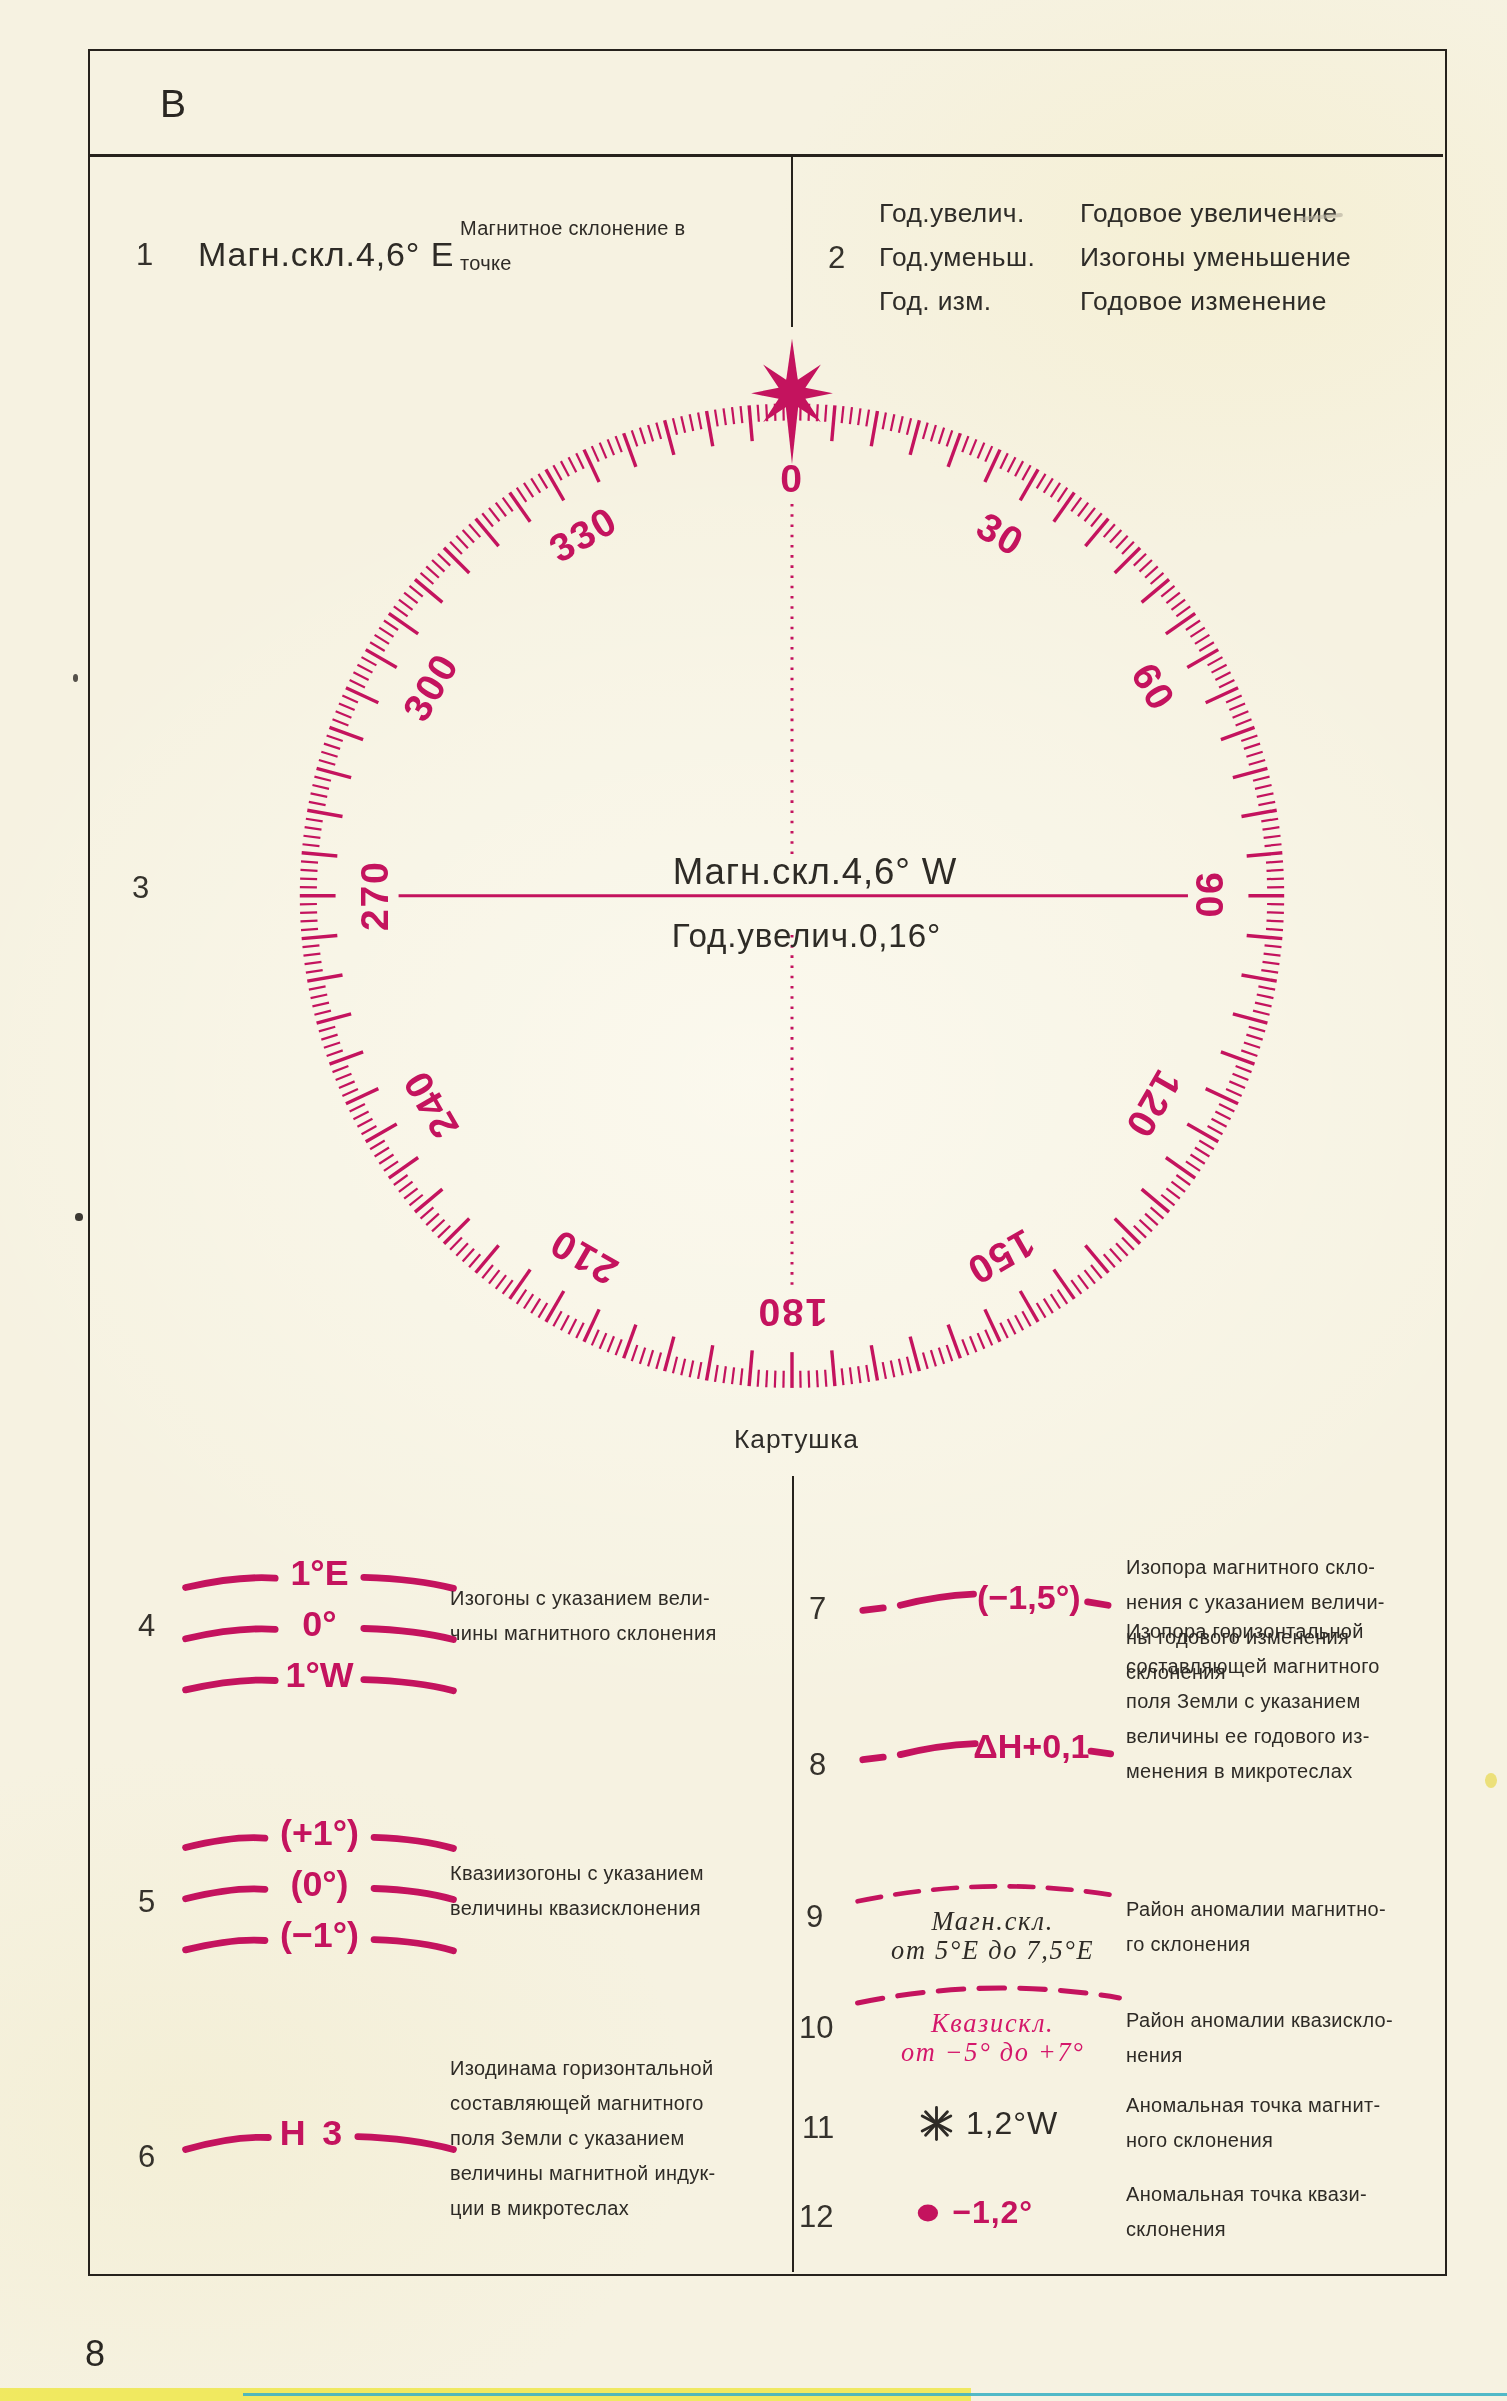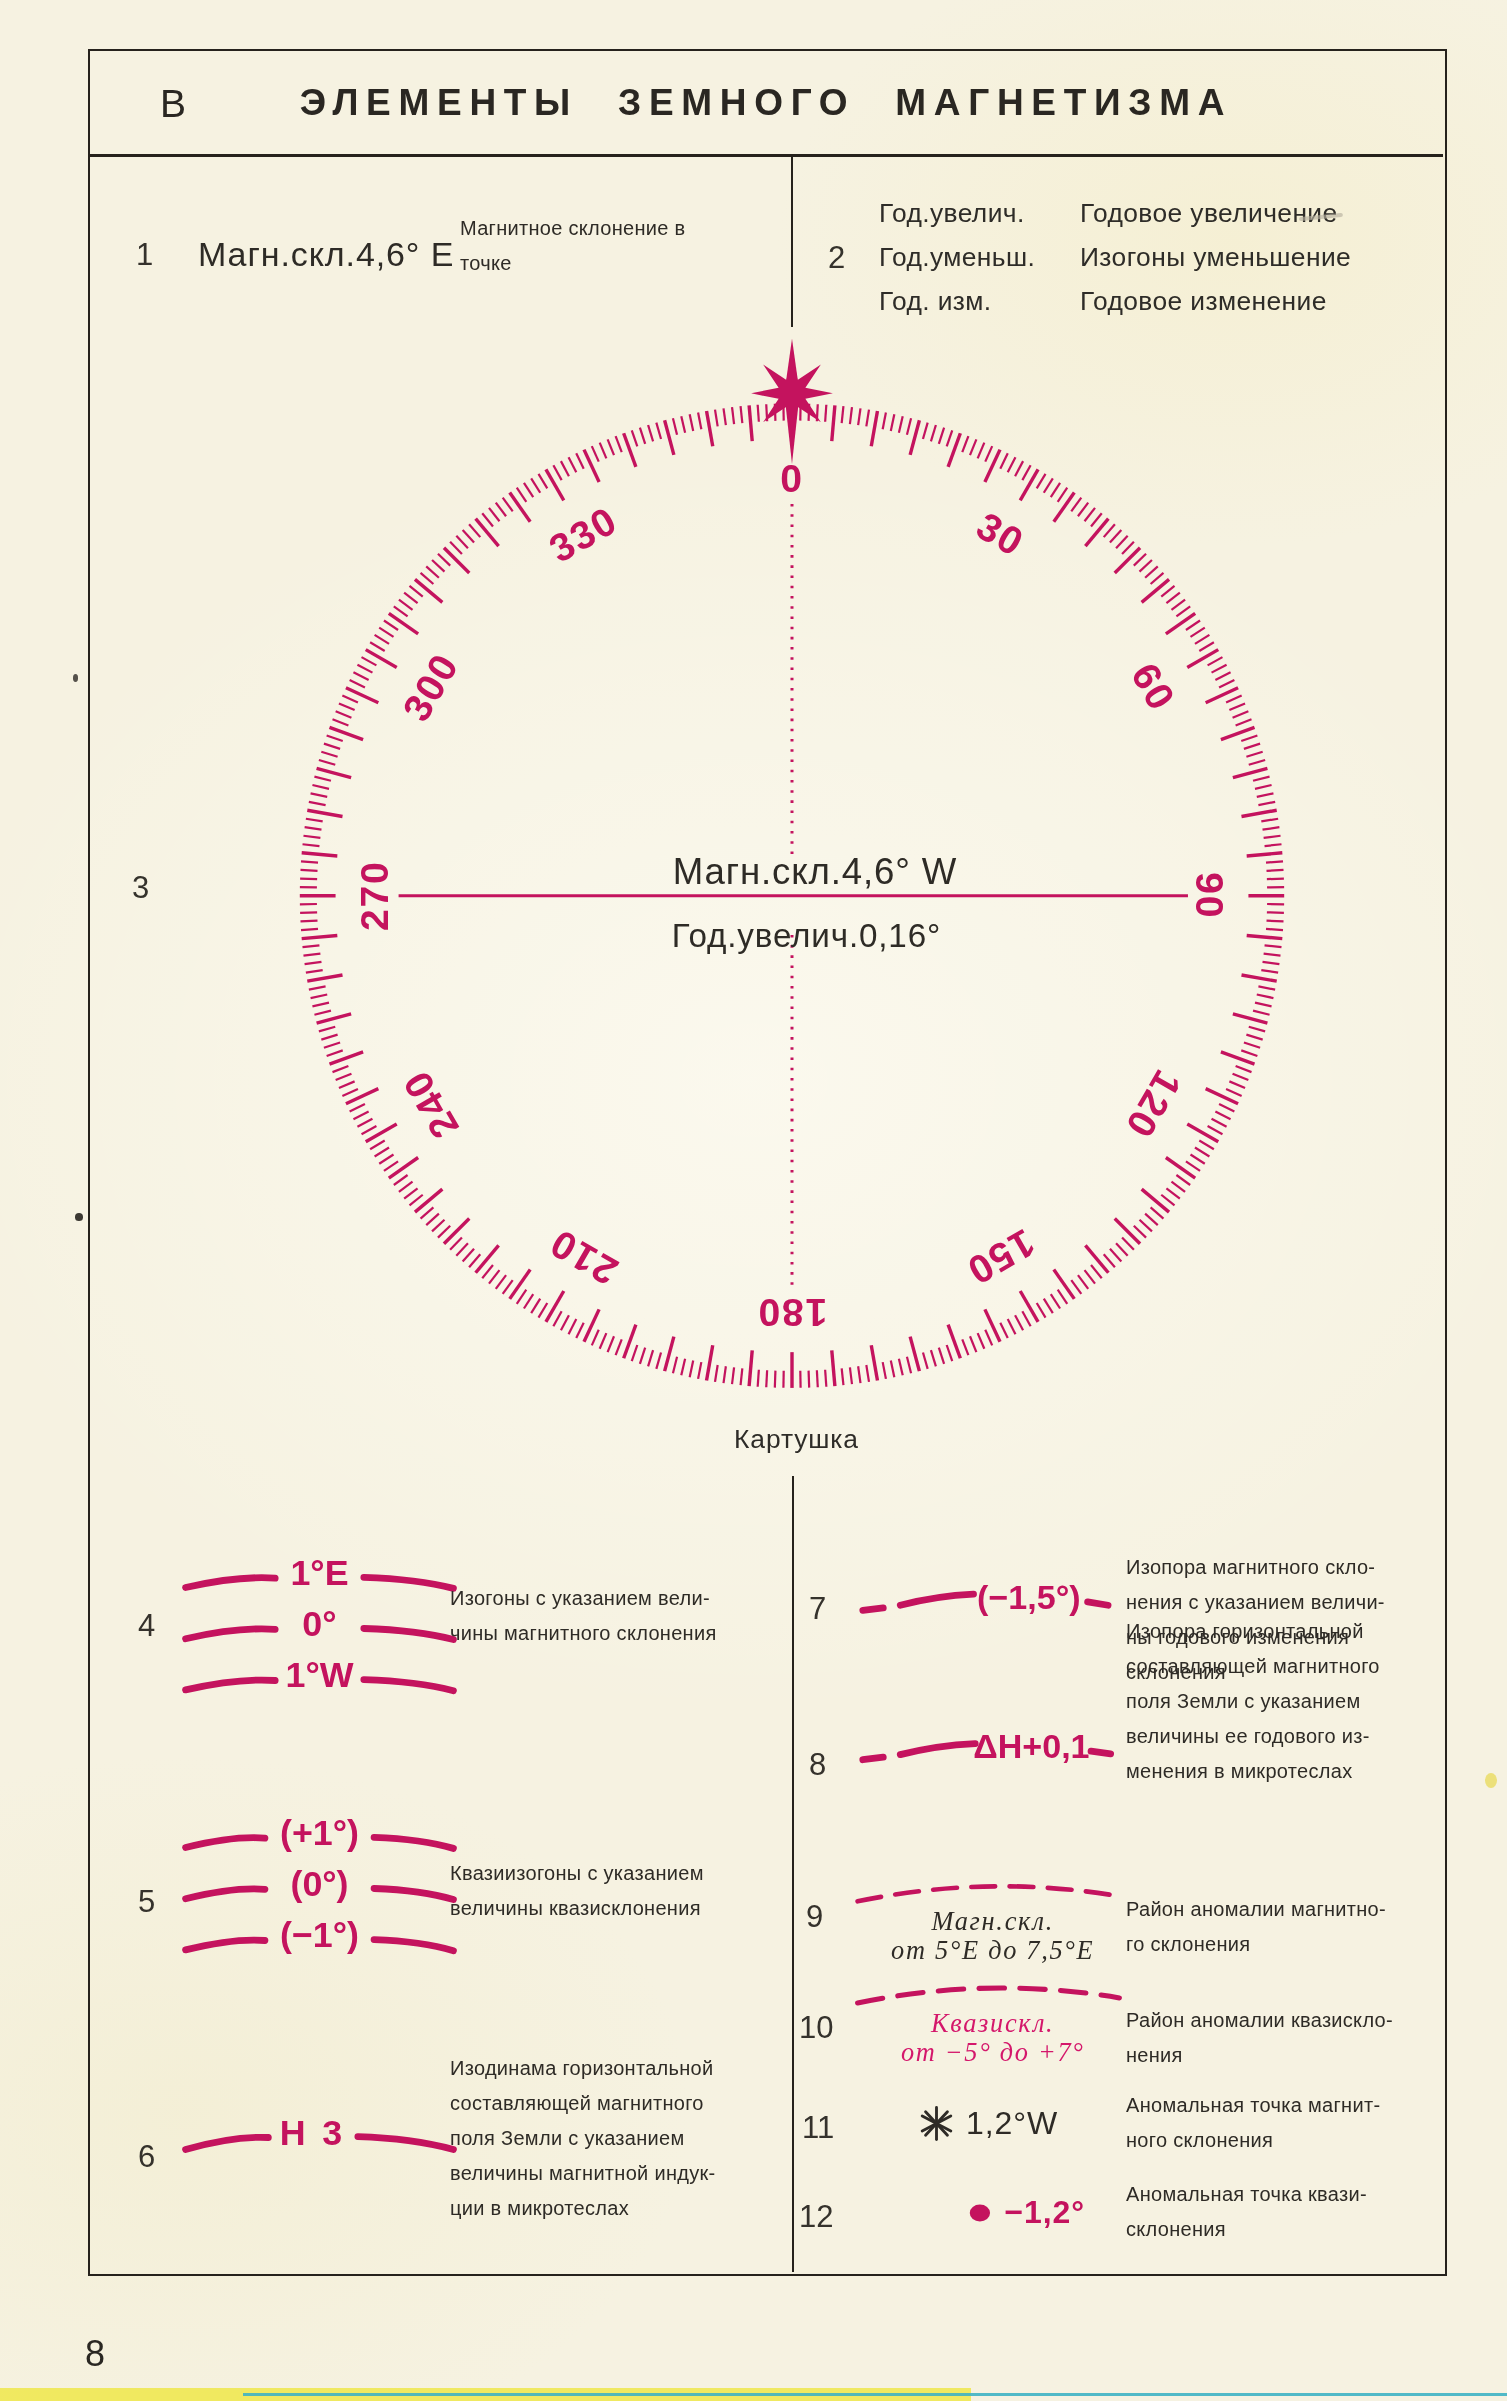--- a/index.html
+++ b/index.html
@@ -55,21 +55,20 @@
     border-radius:2.6px;transform:rotate(-6deg);opacity:.65;}
 </style>
 </head>
 <body>
 
 <div class="page">
 
   <div class="frame"></div>
 
   <div class="section-letter">В</div>
-  <div class="page-title">ЭЛЕМЕНТЫ ЗЕМНОГО МАГНЕТИЗМА</div>
   <div class="hline" style="left:89px;top:154px;width:1354px;height:2.6px;"></div>
   <div class="vline" style="left:791px;top:157px;width:1.7px;height:170px;"></div>
 
   <div class="num" style="left:136px;top:237px;">1</div>
   <div class="sym1" style="left:198px;top:235px;">Магн.скл.4,6° E</div>
   <div class="desc" style="left:460px;top:211px;">Магнитное склонение в
 точке</div>
 
   <div class="num" style="left:828px;top:240px;">2</div>
   <div class="abbr" style="left:879px;top:198px;">Год.увелич.</div>
@@ -571,21 +570,21 @@
         <line x1="9" y1="8" x2="35" y2="36"></line>
         <line x1="35" y1="8" x2="9" y2="36"></line>
       </g>
     </svg>
     <span class="ptext" style="color:#2e2b26;">1,2°W</span>
   </div>
   <div class="desc" style="left:1126px;top:2088px;">Аномальная точка магнит-
 ного склонения</div>
 
   <div class="num" style="left:799px;top:2199px;">12</div>
-  <div class="pointrow" style="left:968px;top:2194px;">
+  <div class="pointrow" style="left:916px;top:2194px;">
     <svg width="25.5" height="22" viewBox="0 0 30 26">
       <ellipse cx="14" cy="13" rx="12" ry="10" fill="#c4135e"></ellipse>
     </svg>
     <span class="ptext" style="color:#c4135e;font-weight:bold;">−1,2°</span>
   </div>
   <div class="desc" style="left:1126px;top:2177px;">Аномальная точка квази-
 склонения</div>
 
   <div class="page-number">8</div>
 

